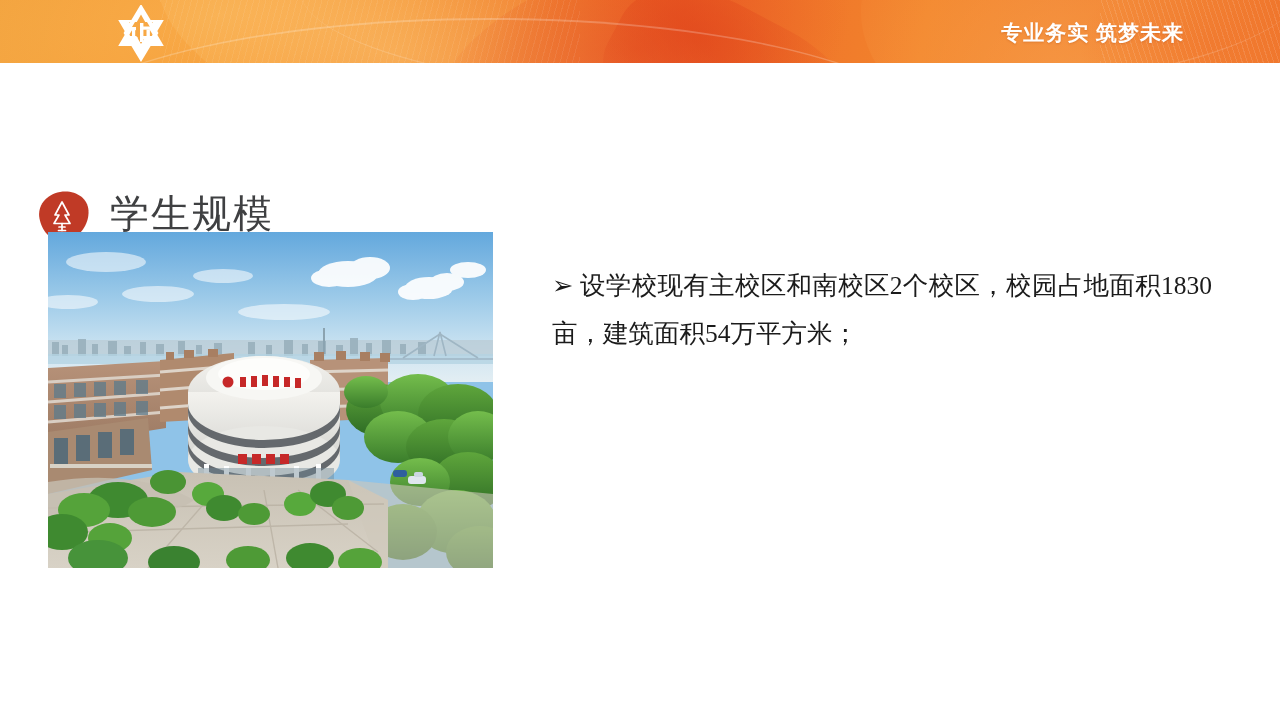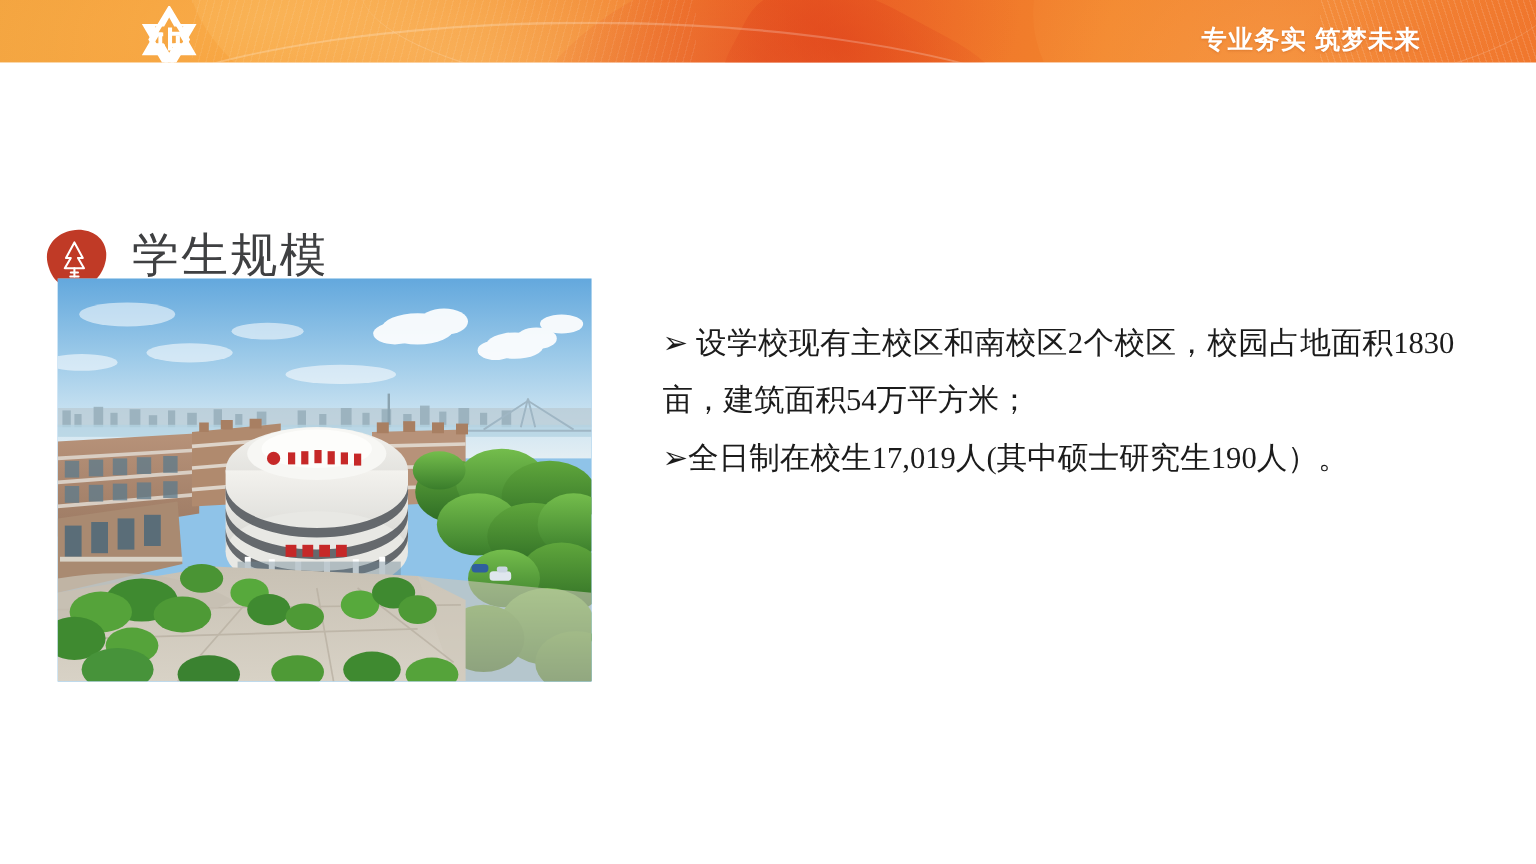--- a/index.html
+++ b/index.html
@@ -13,21 +13,21 @@
     position: relative;
     overflow: hidden;
     font-family: "Liberation Serif", "DejaVu Serif", serif;
   }
 
   
   #banner {
     position: absolute;
     left: 0; top: 0;
     width: 1280px;
-    height: 52px;
+    height: 63px;
     overflow: hidden;
     background: linear-gradient(100deg,
         #f2a03a 0%,
         #f49a32 10%,
         #f4922c 20%,
         #f28a2c 32%,
         #ef7328 45%,
         #ee6627 53%,
         #f0762a 62%,
         #f2842c 72%,
@@ -464,14 +464,13 @@
     <g>
       <rect x="360" y="244" width="18" height="8" rx="3" fill="#dfe6ee"></rect>
       <rect x="366" y="240" width="9" height="5" rx="2" fill="#cbd6e2"></rect>
       <rect x="345" y="238" width="14" height="7" rx="3" fill="#2f5f9e"></rect>
     </g>
   </svg>
 </div>
 
 <div id="body-text">
   <p>➢  设学校现有主校区和南校区2个校区，校园占地面积1830亩，建筑面积54万平方米；</p>
-  <p>➢全日制在校生17,019人(其中硕士研究生190人）。</p>
 </div>
 
 </body></html>

